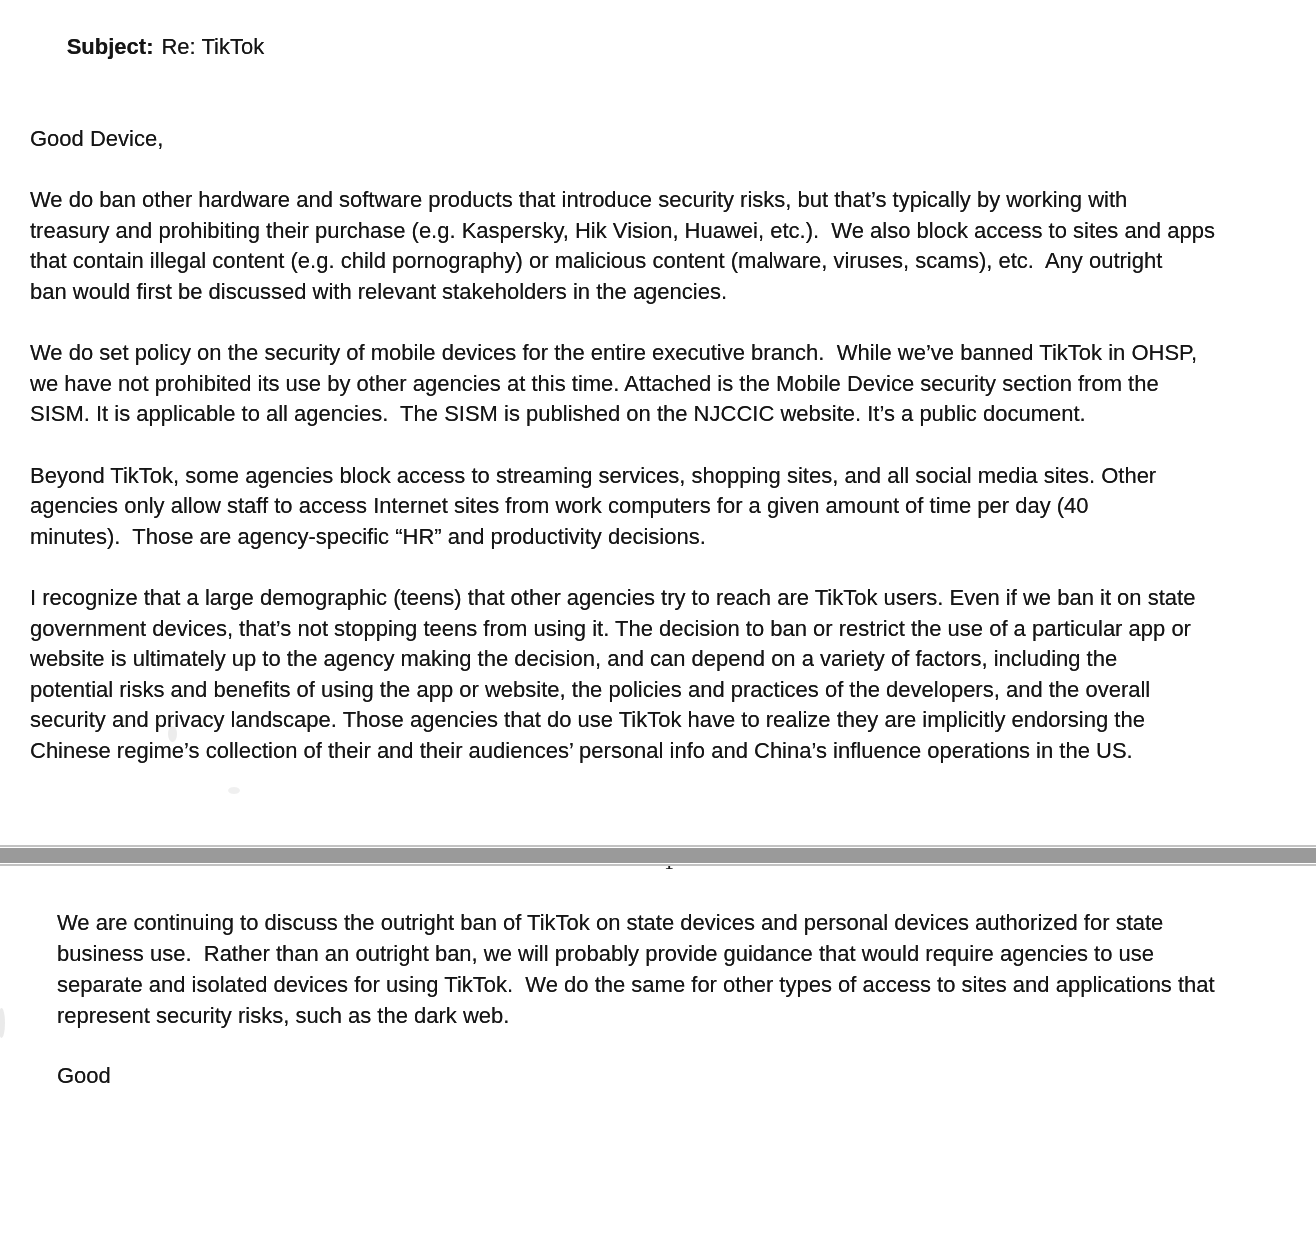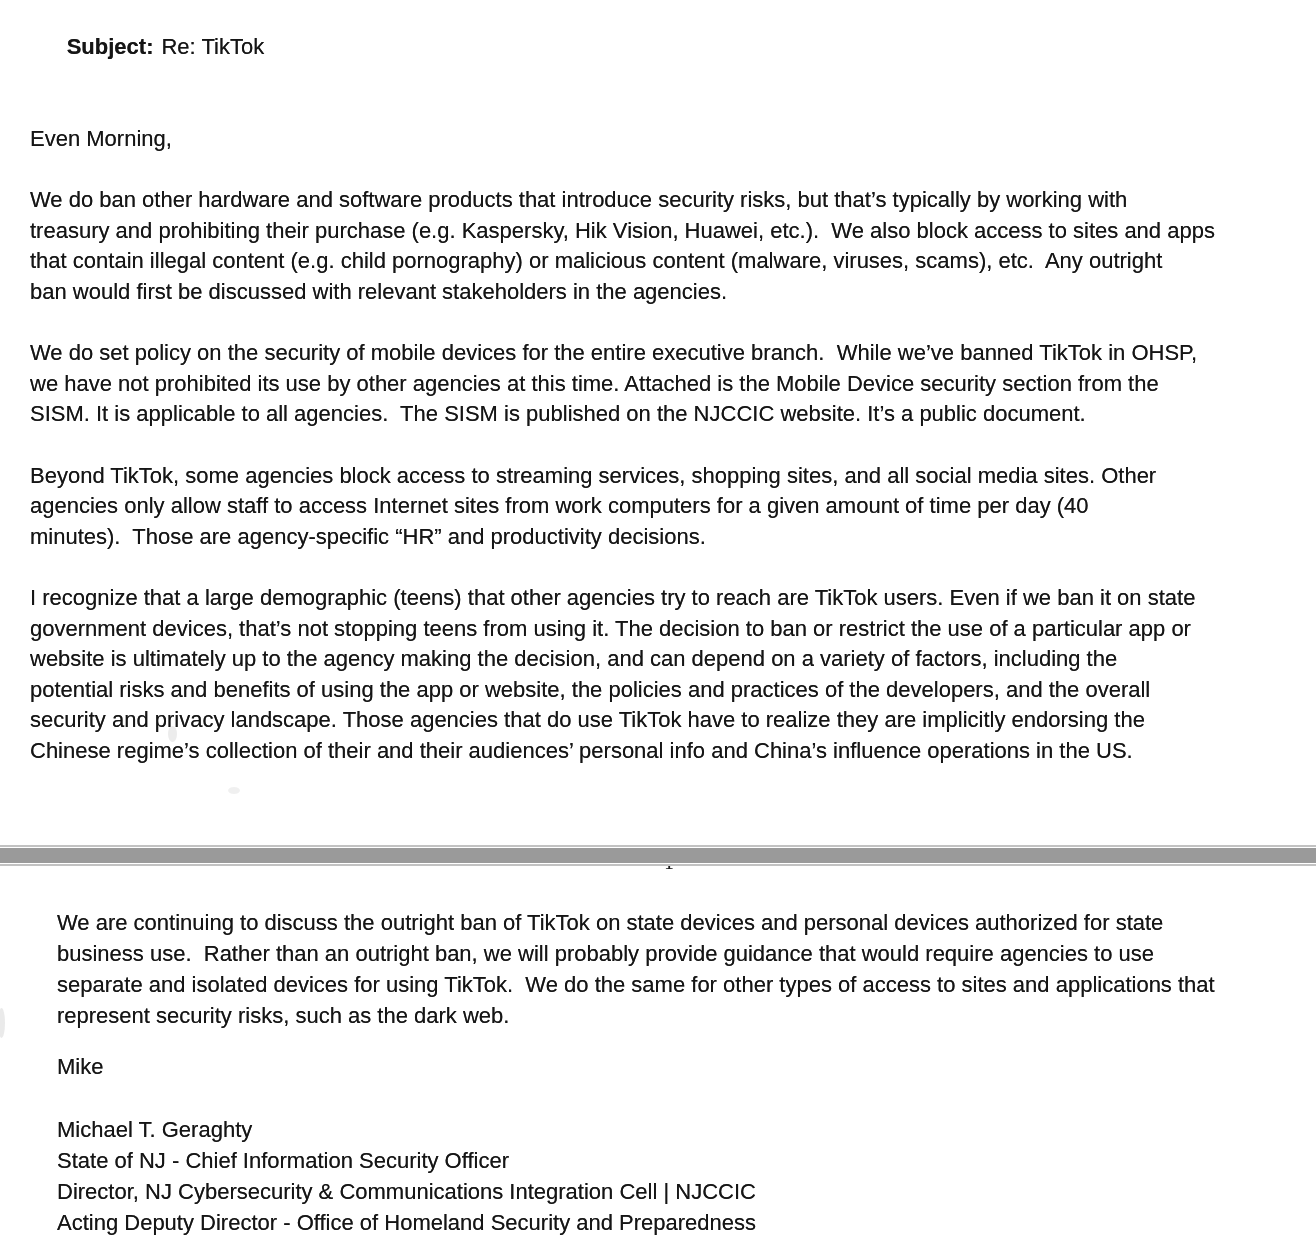--- a/index.html
+++ b/index.html
@@ -51,21 +51,21 @@
   .pb-gap  { height: 1px; background: #ffffff; }
   .pb-bar  { height: 15px; background: #9a9a9a; }
   .page2 {
     position: absolute;
     top: 907px;
     left: 57px;
     right: 22px;
     font-size: 22px;
     line-height: 31px;
   }
-  .page2 .para { margin-bottom: 20px; }
+  .page2 .para { margin-bottom: 29px; }
   .page2 .signoff { margin-bottom: 32px; }
   .page2 .signature { margin-bottom: 0; }
   .artifact {
     position: absolute;
     background: #d9d9d9;
     border-radius: 50%;
     pointer-events: none;
   }
   .artifact-1 { left: 168px; top: 726px; width: 9px;  height: 16px; opacity: 0.5; }
   .artifact-2 { left: 228px; top: 787px; width: 12px; height: 7px;  opacity: 0.4; }
@@ -73,21 +73,21 @@
 </style>
 </head>
 <body>
 
 <div>
 
   <div class="page1 scan-text">
     <p>
       <span class="subject-label">Subject:</span><span>Re: TikTok</span>
     </p>
-    <p>Even Morning,</p>
+    <p>Good Device,</p>
     <p>We do ban other hardware and software products that introduce security risks, but that’s typically by working with
 treasury and prohibiting their purchase (e.g. Kaspersky, Hik Vision, Huawei, etc.).  We also block access to sites and apps
 that contain illegal content (e.g. child pornography) or malicious content (malware, viruses, scams), etc.  Any outright
 ban would first be discussed with relevant stakeholders in the agencies.</p>
     <p>We do set policy on the security of mobile devices for the entire executive branch.  While we’ve banned TikTok in OHSP,
 we have not prohibited its use by other agencies at this time. Attached is the Mobile Device security section from the
 SISM. It is applicable to all agencies.  The SISM is published on the NJCCIC website. It’s a public document.</p>
     <p>Beyond TikTok, some agencies block access to streaming services, shopping sites, and all social media sites. Other
 agencies only allow staff to access Internet sites from work computers for a given amount of time per day (40
 minutes).  Those are agency-specific “HR” and productivity decisions.</p>
@@ -106,24 +106,20 @@
     <div class="pb-bar"></div>
     <div class="pb-gap"></div>
     <div class="pb-edge"></div>
   </div>
 
   <div class="page2 scan-text">
     <p class="para">We are continuing to discuss the outright ban of TikTok on state devices and personal devices authorized for state
 business use.  Rather than an outright ban, we will probably provide guidance that would require agencies to use
 separate and isolated devices for using TikTok.  We do the same for other types of access to sites and applications that
 represent security risks, such as the dark web.</p>
-    <p class="signoff">Mike</p>
-    <p class="signature">Michael T. Geraghty
-State of NJ - Chief Information Security Officer
-Director, NJ Cybersecurity &amp; Communications Integration Cell | NJCCIC
-Acting Deputy Director - Office of Homeland Security and Preparedness</p>
+    <p class="signoff">Good</p>
   </div>
 
   <div class="artifact artifact-1"></div>
   <div class="artifact artifact-2"></div>
   <div class="artifact artifact-3"></div>
 
 </div>
 
 </body></html>

